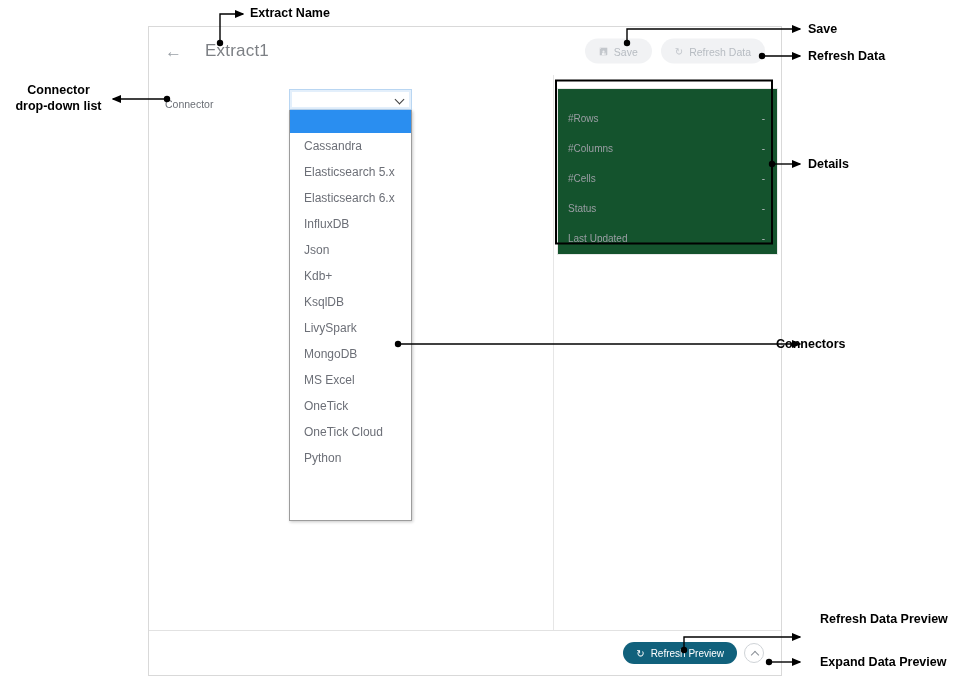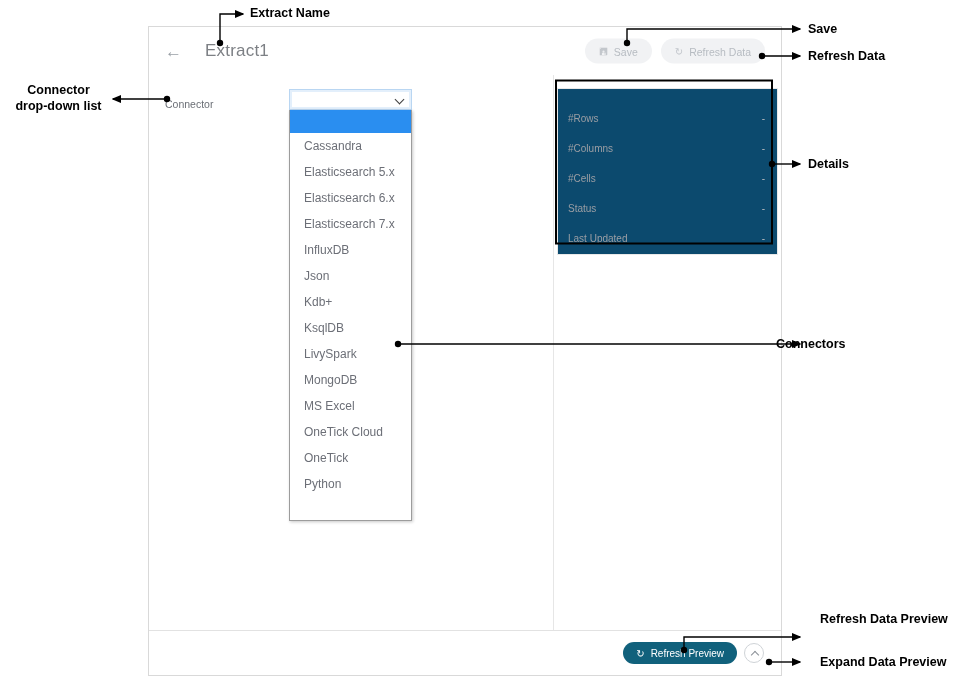--- a/index.html
+++ b/index.html
@@ -108,21 +108,21 @@
     font-size: 12px; color: #6c6f77;
     white-space: nowrap;
   }
   .option.first { height: 23px; }
   .option.selected { background: #2a8ef0; color: #fff; }
 
   
   .details-card {
     position: absolute; left: 3px; top: 13px;
     width: 221px; height: 167px;
-    background: #0c4a6e;
+    background: #14532d;
     border: 1px solid #e9e9e9;
     padding: 14px 10px 0 10px;
   }
   .detail-row {
     display: flex; justify-content: space-between; align-items: center;
     height: 30px;
     font-size: 10px; color: #9b9ea4;
   }
   .detail-val { color: #b6b9be; padding-right: 2px; }
 
@@ -204,30 +204,29 @@
         <div class="select-wrap">
           <div class="select-box">
             <span class="select-value"></span>
             <span class="chev-down"></span>
           </div>
           <div class="options-list">
             <div class="option first selected"></div>
             <div class="option">Cassandra</div>
             <div class="option">Elasticsearch 5.x</div>
             <div class="option">Elasticsearch 6.x</div>
-            <div class="option">Elasticsearch 7.x</div>
             <div class="option">InfluxDB</div>
             <div class="option">Json</div>
             <div class="option">Kdb+</div>
             <div class="option">KsqlDB</div>
             <div class="option">LivySpark</div>
             <div class="option">MongoDB</div>
             <div class="option">MS Excel</div>
+            <div class="option">OneTick</div>
             <div class="option">OneTick Cloud</div>
-            <div class="option">OneTick</div>
             <div class="option">Python</div>
 
           </div>
         </div>
       </div>
 
       <div class="right-pane">
         <div class="details-card">
           <div class="detail-row">
             <span>#Rows</span>

